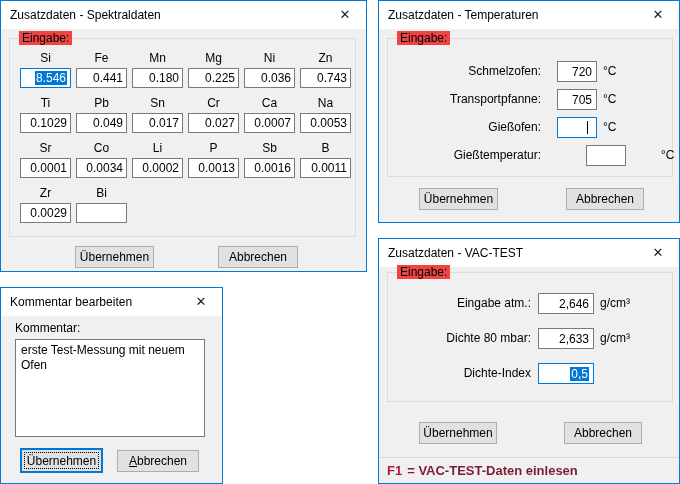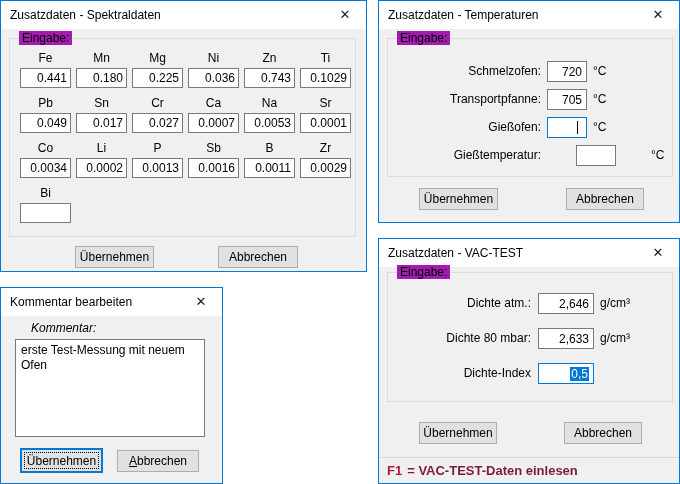--- a/index.html
+++ b/index.html
@@ -9,68 +9,72 @@
     font-size:12px; color:#000;
   }
   #canvas { position:relative; width:680px; height:484px; background:#fff; overflow:hidden; }
 
   .dialog { position:absolute; background:#f0f0f0; border:1px solid #0078d7; }
   .titlebar { position:absolute; left:0; top:0; right:0; height:28px; background:#fff; display:flex; align-items:center; }
   .title { margin-left:9px; font-size:12px; color:#000; white-space:nowrap; }
   .close { position:absolute; top:0; right:0; width:42px; height:27px; display:flex; align-items:center; justify-content:center; font-size:13px; color:#222; }
 
   .groupbox { position:absolute; border:1px solid #dcdcdc; }
-  .legend { position:absolute; left:9px; top:-8px; background:#a21caf; padding:0 3px; white-space:nowrap; }
+  .legend { position:absolute; left:9px; top:-8px; background:#ef4444; padding:0 3px; white-space:nowrap; }
 
   
   .elem-grid { display:grid; grid-template-columns:repeat(6,51px); column-gap:5px; row-gap:8px; padding:12px 0 0 10px; }
   .cell { display:flex; flex-direction:column; }
   .cell-label { text-align:center; height:17px; }
   .cell-input { height:20px; background:#fff; border:1px solid #7a7a7a; text-align:right; padding:1px 3px 0 3px; line-height:17px; overflow:hidden; white-space:nowrap; }
   .cell-input.focused { border-color:#0078d7; }
   .sel { background:#0078d7; color:#fff; padding:0 1px; }
 
   
   .frow { position:absolute; display:flex; align-items:center; height:22px; }
   .flabel { text-align:right; white-space:nowrap; }
   .fbox { height:21px; background:#fff; border:1px solid #7a7a7a; text-align:right; padding:2px 4px 0 4px; position:relative; line-height:16px; }
   .fbox.focused { border-color:#0078d7; }
   .funit { margin-left:6px; white-space:nowrap; }
   .caret { position:absolute; right:8px; top:3px; width:1px; height:13px; background:#000; }
-  .t-label { width:154px; margin-right:6px; }
+  .t-label { width:154px; margin-right:16px; }
   .t-box { width:40px; }
   .v-label { width:144px; margin-right:7px; }
   .v-box { width:56px; }
 
   .btn { position:absolute; background:#e1e1e1; border:1px solid #adadad; font-family:"Liberation Sans","DejaVu Sans",sans-serif; font-size:12px; color:#000; display:flex; align-items:center; justify-content:center; white-space:nowrap; }
   .btn.default { border:1px solid #0078d7; box-shadow:inset 0 0 0 1px #0078d7; }
   .btn.focusrect::after { content:""; position:absolute; left:3px; right:3px; top:3px; bottom:3px; border:1px dotted #000; }
   .uline { text-decoration:underline; }
 
   .statusbar { position:absolute; left:0; right:0; bottom:0; height:26px; border-top:1px solid #d8d8d8; display:flex; align-items:center; padding-left:8px; font-weight:bold; font-size:13px;text-align:center; }
   .skey { color:#b3173a; margin-right:5px; }
   .stext { color:#7a1d33; }
 
-  .comment-label { position:absolute; left:30px; top:33px;font-style:italic; }
+  .comment-label { position:absolute; left:14px; top:33px; }
   .comment { position:absolute; left:14px; top:51px; width:190px; height:98px; background:#fff; border:1px solid #7a7a7a; resize:none; overflow:hidden; font-family:"Liberation Sans","DejaVu Sans",sans-serif; font-size:12px; line-height:15px; padding:3px 5px; }
 </style>
 </head>
 <body>
 
 <div id="canvas">
 
   <div class="dialog" style="left:0;top:0;width:367px;height:272px;">
     <div class="titlebar">
       <span class="title">Zusatzdaten - Spektraldaten</span>
       <span class="close">✕</span>
     </div>
     <div class="groupbox" style="left:8px;top:37px;width:347px;height:199px;">
       <span class="legend">Eingabe:</span>
       <div class="elem-grid">
         <div class="cell">
+          <div class="cell-label">Si</div>
+          <div class="cell-input focused"><span class="sel">8.546</span></div>
+        </div>
+        <div class="cell">
           <div class="cell-label">Fe</div>
           <div class="cell-input">0.441</div>
         </div>
         <div class="cell">
           <div class="cell-label">Mn</div>
           <div class="cell-input">0.180</div>
         </div>
         <div class="cell">
           <div class="cell-label">Mg</div>
           <div class="cell-input">0.225</div>
@@ -181,21 +185,21 @@
 
   <div class="dialog" style="left:378px;top:238px;width:302px;height:246px;">
     <div class="titlebar">
       <span class="title">Zusatzdaten - VAC-TEST</span>
       <span class="close">✕</span>
     </div>
     <div class="groupbox" style="left:8px;top:33px;width:286px;height:130px;">
       <span class="legend">Eingabe:</span>
     </div>
     <div class="frow" style="left:8px;top:53px;">
-      <span class="flabel v-label">Dichte atm.:</span>
+      <span class="flabel v-label">Eingabe atm.:</span>
       <div class="fbox v-box">2,646</div>
       <span class="funit">g/cm³</span>
     </div>
     <div class="frow" style="left:8px;top:88px;">
       <span class="flabel v-label">Dichte 80 mbar:</span>
       <div class="fbox v-box">2,633</div>
       <span class="funit">g/cm³</span>
     </div>
     <div class="frow" style="left:8px;top:123px;">
       <span class="flabel v-label">Dichte-Index</span>

